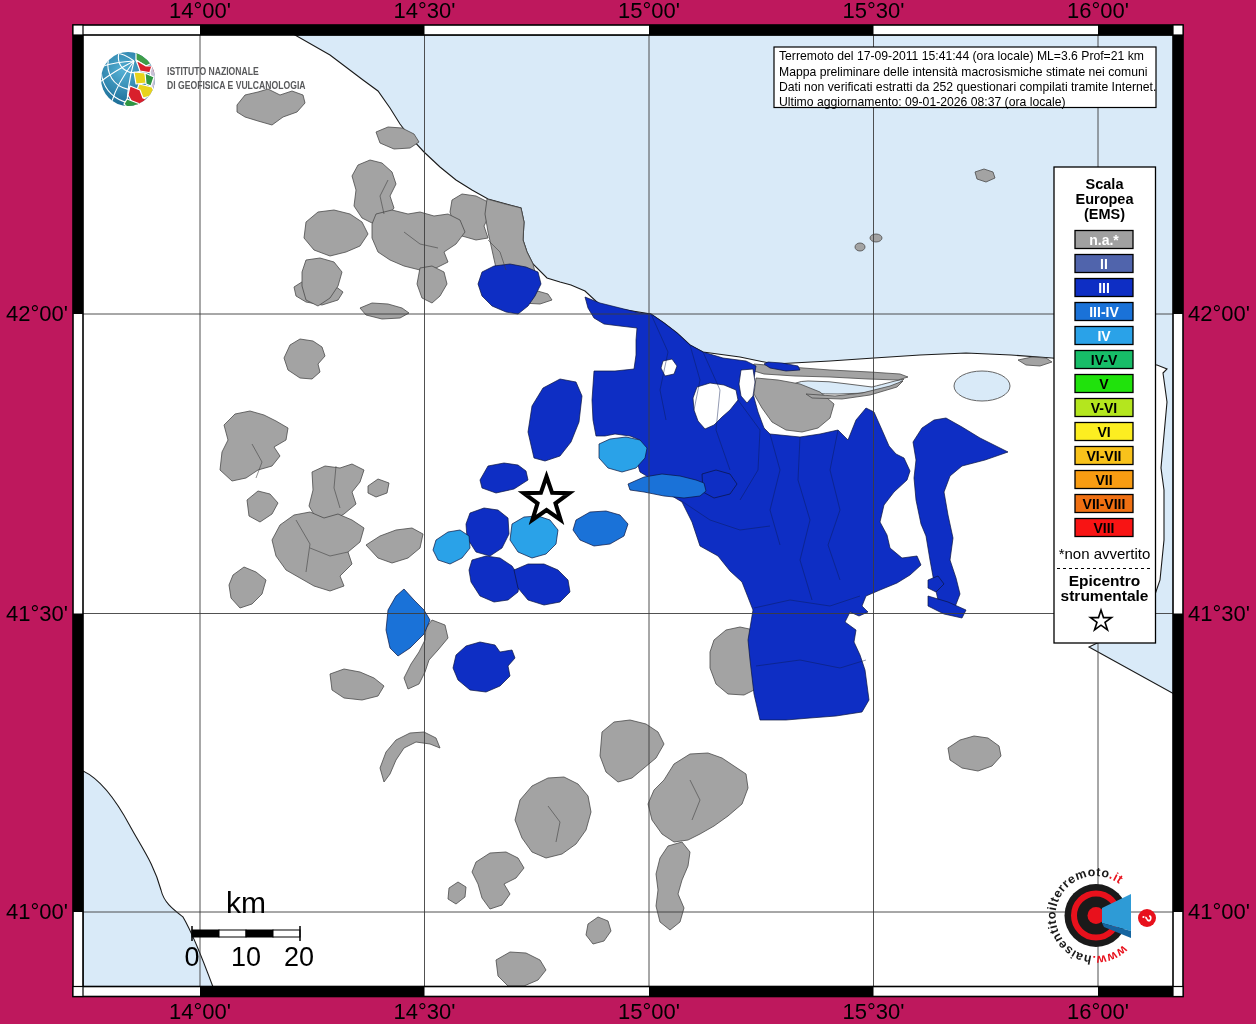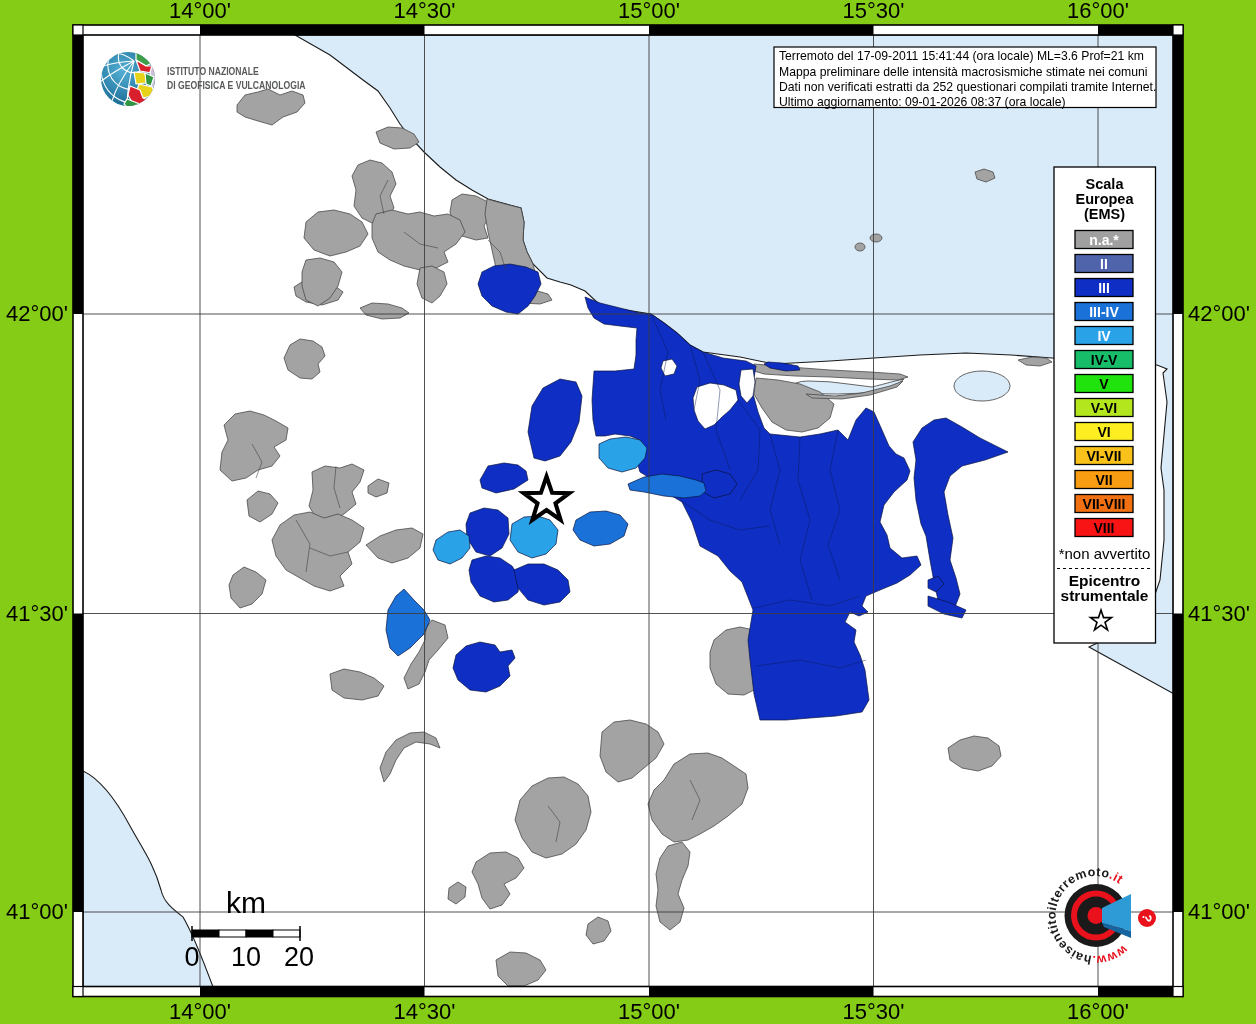--- a/index.html
+++ b/index.html
@@ -1,16 +1,16 @@
 <!DOCTYPE html>
 <html><head>
 <meta charset="utf-8">
 <style>
   html,body{margin:0;padding:0;background:#ffffff;}
-  #page{position:relative;width:1256px;height:1024px;background:#84cc16;overflow:hidden;
+  #page{position:relative;width:1256px;height:1024px;background:#be185d;overflow:hidden;
         font-family:"Liberation Sans", sans-serif;}
   svg{position:absolute;left:0;top:0;}
   text{font-family:"Liberation Sans", sans-serif;}
 </style>
 </head>
 <body>
 <div id="page">
 <svg width="1256" height="1024" viewBox="0 0 1256 1024">
   <defs>
     <clipPath id="mapclip">

